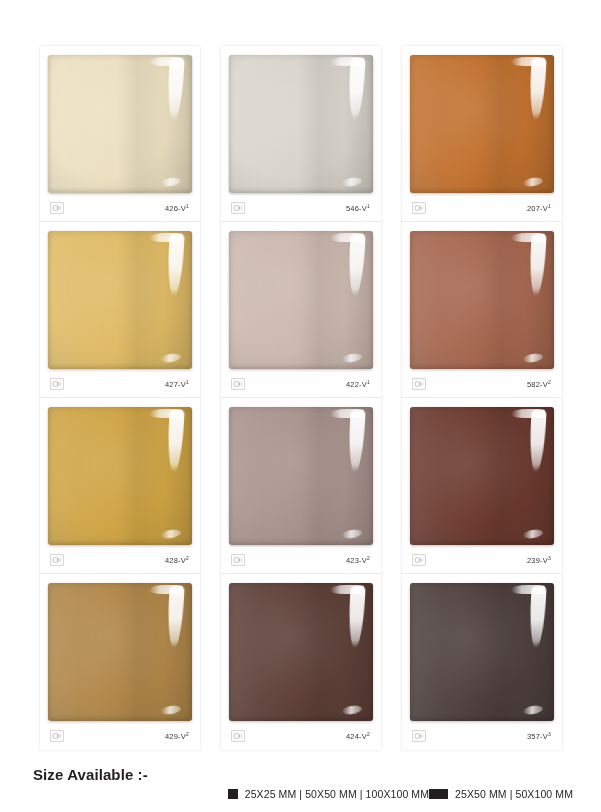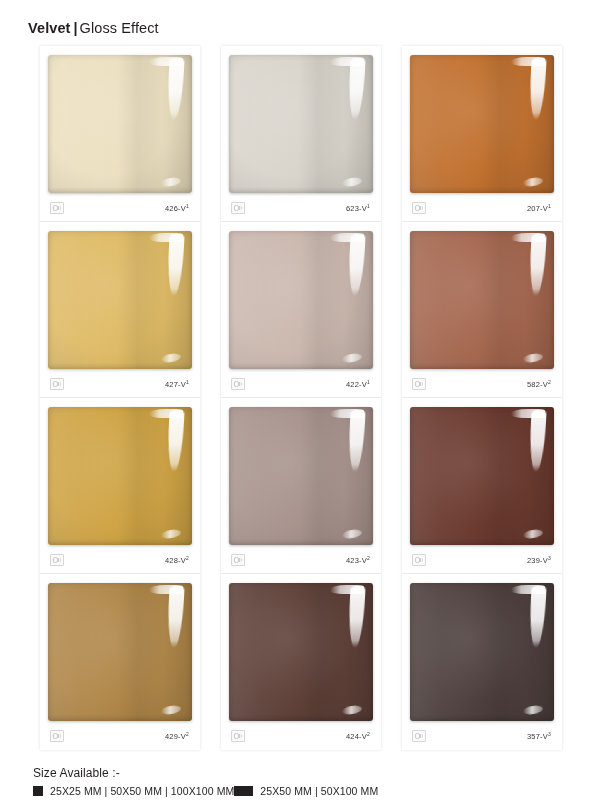--- a/index.html
+++ b/index.html
@@ -195,28 +195,30 @@
   }
 
   
   .footer {
     position: absolute;
     left: 33px;
     top: 766px;
     width: 540px;
   }
   .footer-title {
-    font-size: 12px;
+    font-size: 15px;
     color: #231f20;
     margin-bottom: 5px;
     letter-spacing: 0.1px;
+    font-weight: bold;
   }
   .footer-rows {
     display: flex;
     align-items: center;
+    justify-content: flex-end;
   }
   .footer-item {
     display: flex;
     align-items: center;
     white-space: nowrap;
   }
   .footer-item.second { }
   .swatch-sq {
     width: 10px;
     height: 10px;
@@ -234,25 +236,20 @@
     color: #231f20;
     margin-left: 7px;
     letter-spacing: 0.1px;
   }
 </style>
 </head>
 <body>
 
 <div class="page">
 
-  <div class="header">
-    <span class="header-brand">Velvet</span>
-    <span class="header-sep">|</span>
-    <span class="header-effect">Gloss Effect</span>
-  </div>
 
   <div class="grid">
 
     <div class="column">
       <div class="cell">
         <div class="tile-wrap">
           <div class="tile">
             <div class="tile-base" style="background: rgb(236, 224, 192);"></div>
             <div class="tile-shade"></div>
             <div class="tile-vignette"></div>
@@ -361,21 +358,21 @@
           </div>
         </div>
         <div class="caption">
           <span class="finish-icon">
             <svg width="10" height="8" viewBox="0 0 10 8">
                 <ellipse cx="3.4" cy="4" rx="2.3" ry="2.6" fill="none" stroke="#bdbab8" stroke-width="0.8"></ellipse>
                 <line x1="6.6" y1="2" x2="6.6" y2="6" stroke="#bdbab8" stroke-width="0.8"></line>
                 <line x1="8.4" y1="2.6" x2="8.4" y2="5.4" stroke="#cfcdcb" stroke-width="0.8"></line>
               </svg>
           </span>
-          <span class="code"><span>623-V</span><sup>1</sup></span>
+          <span class="code"><span>546-V</span><sup>1</sup></span>
         </div>
       </div>
 
       <div class="cell">
         <div class="tile-wrap">
           <div class="tile">
             <div class="tile-base" style="background: rgb(203, 184, 174);"></div>
             <div class="tile-shade"></div>
             <div class="tile-vignette"></div>
             <div class="gloss-hook"></div>

